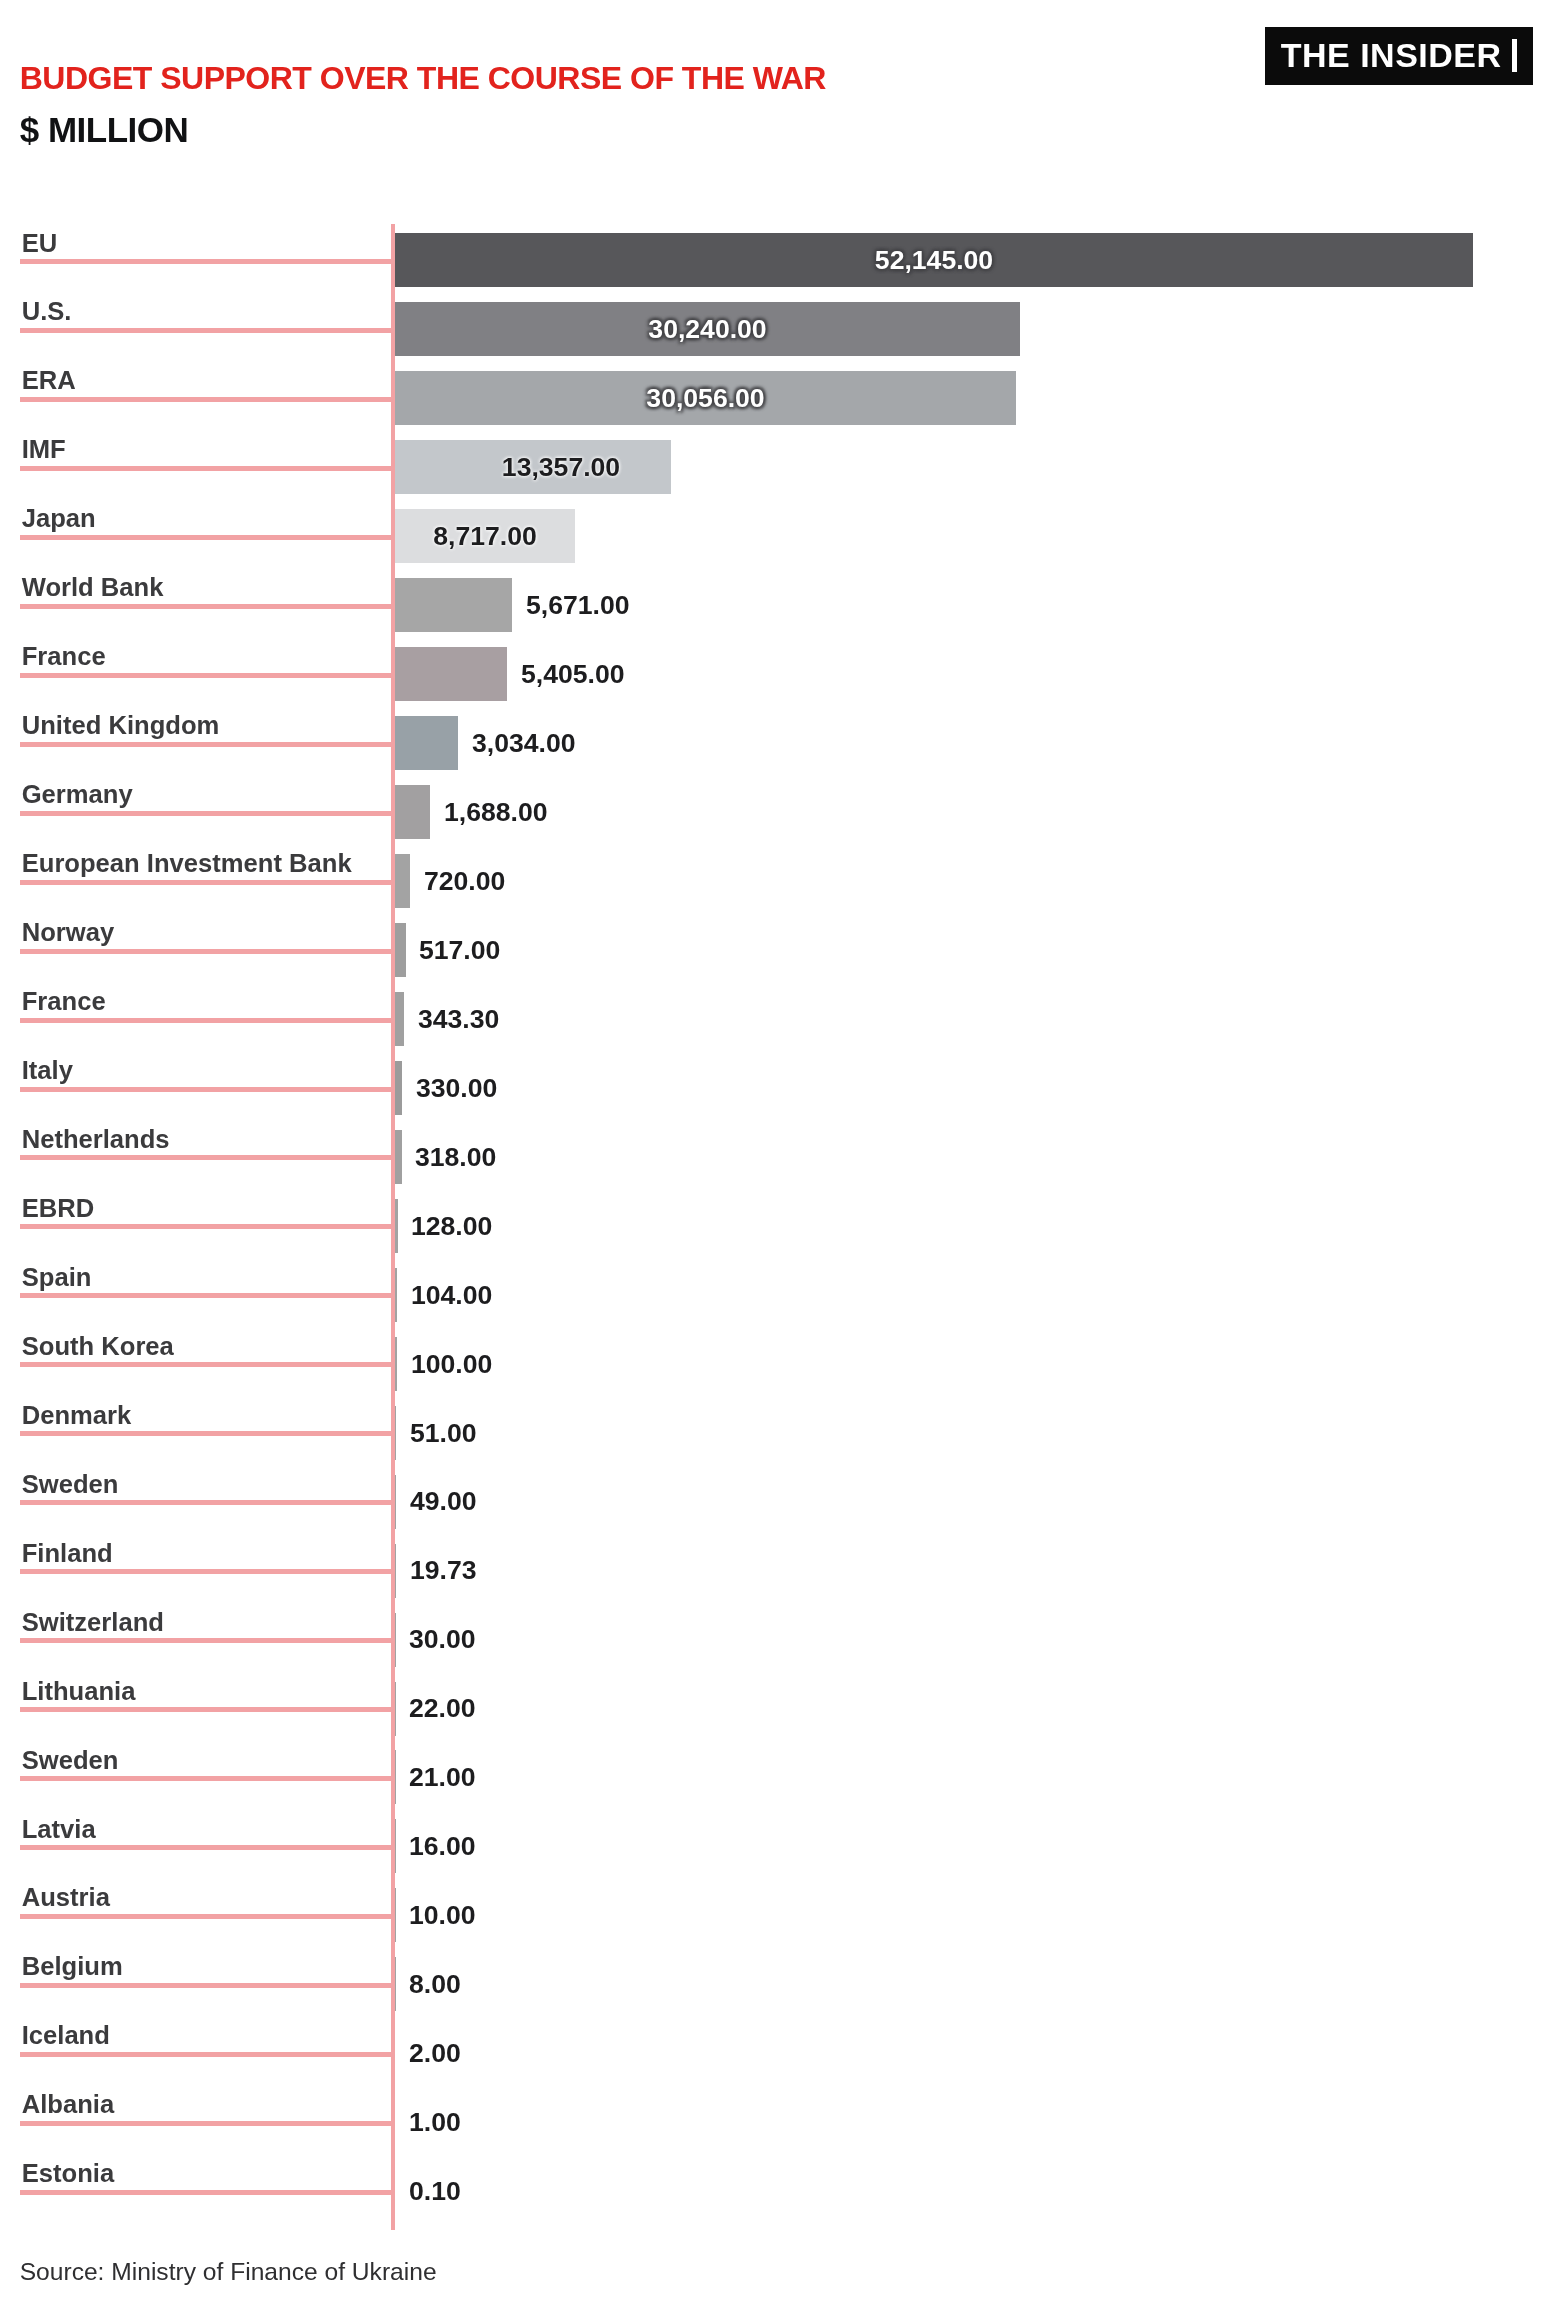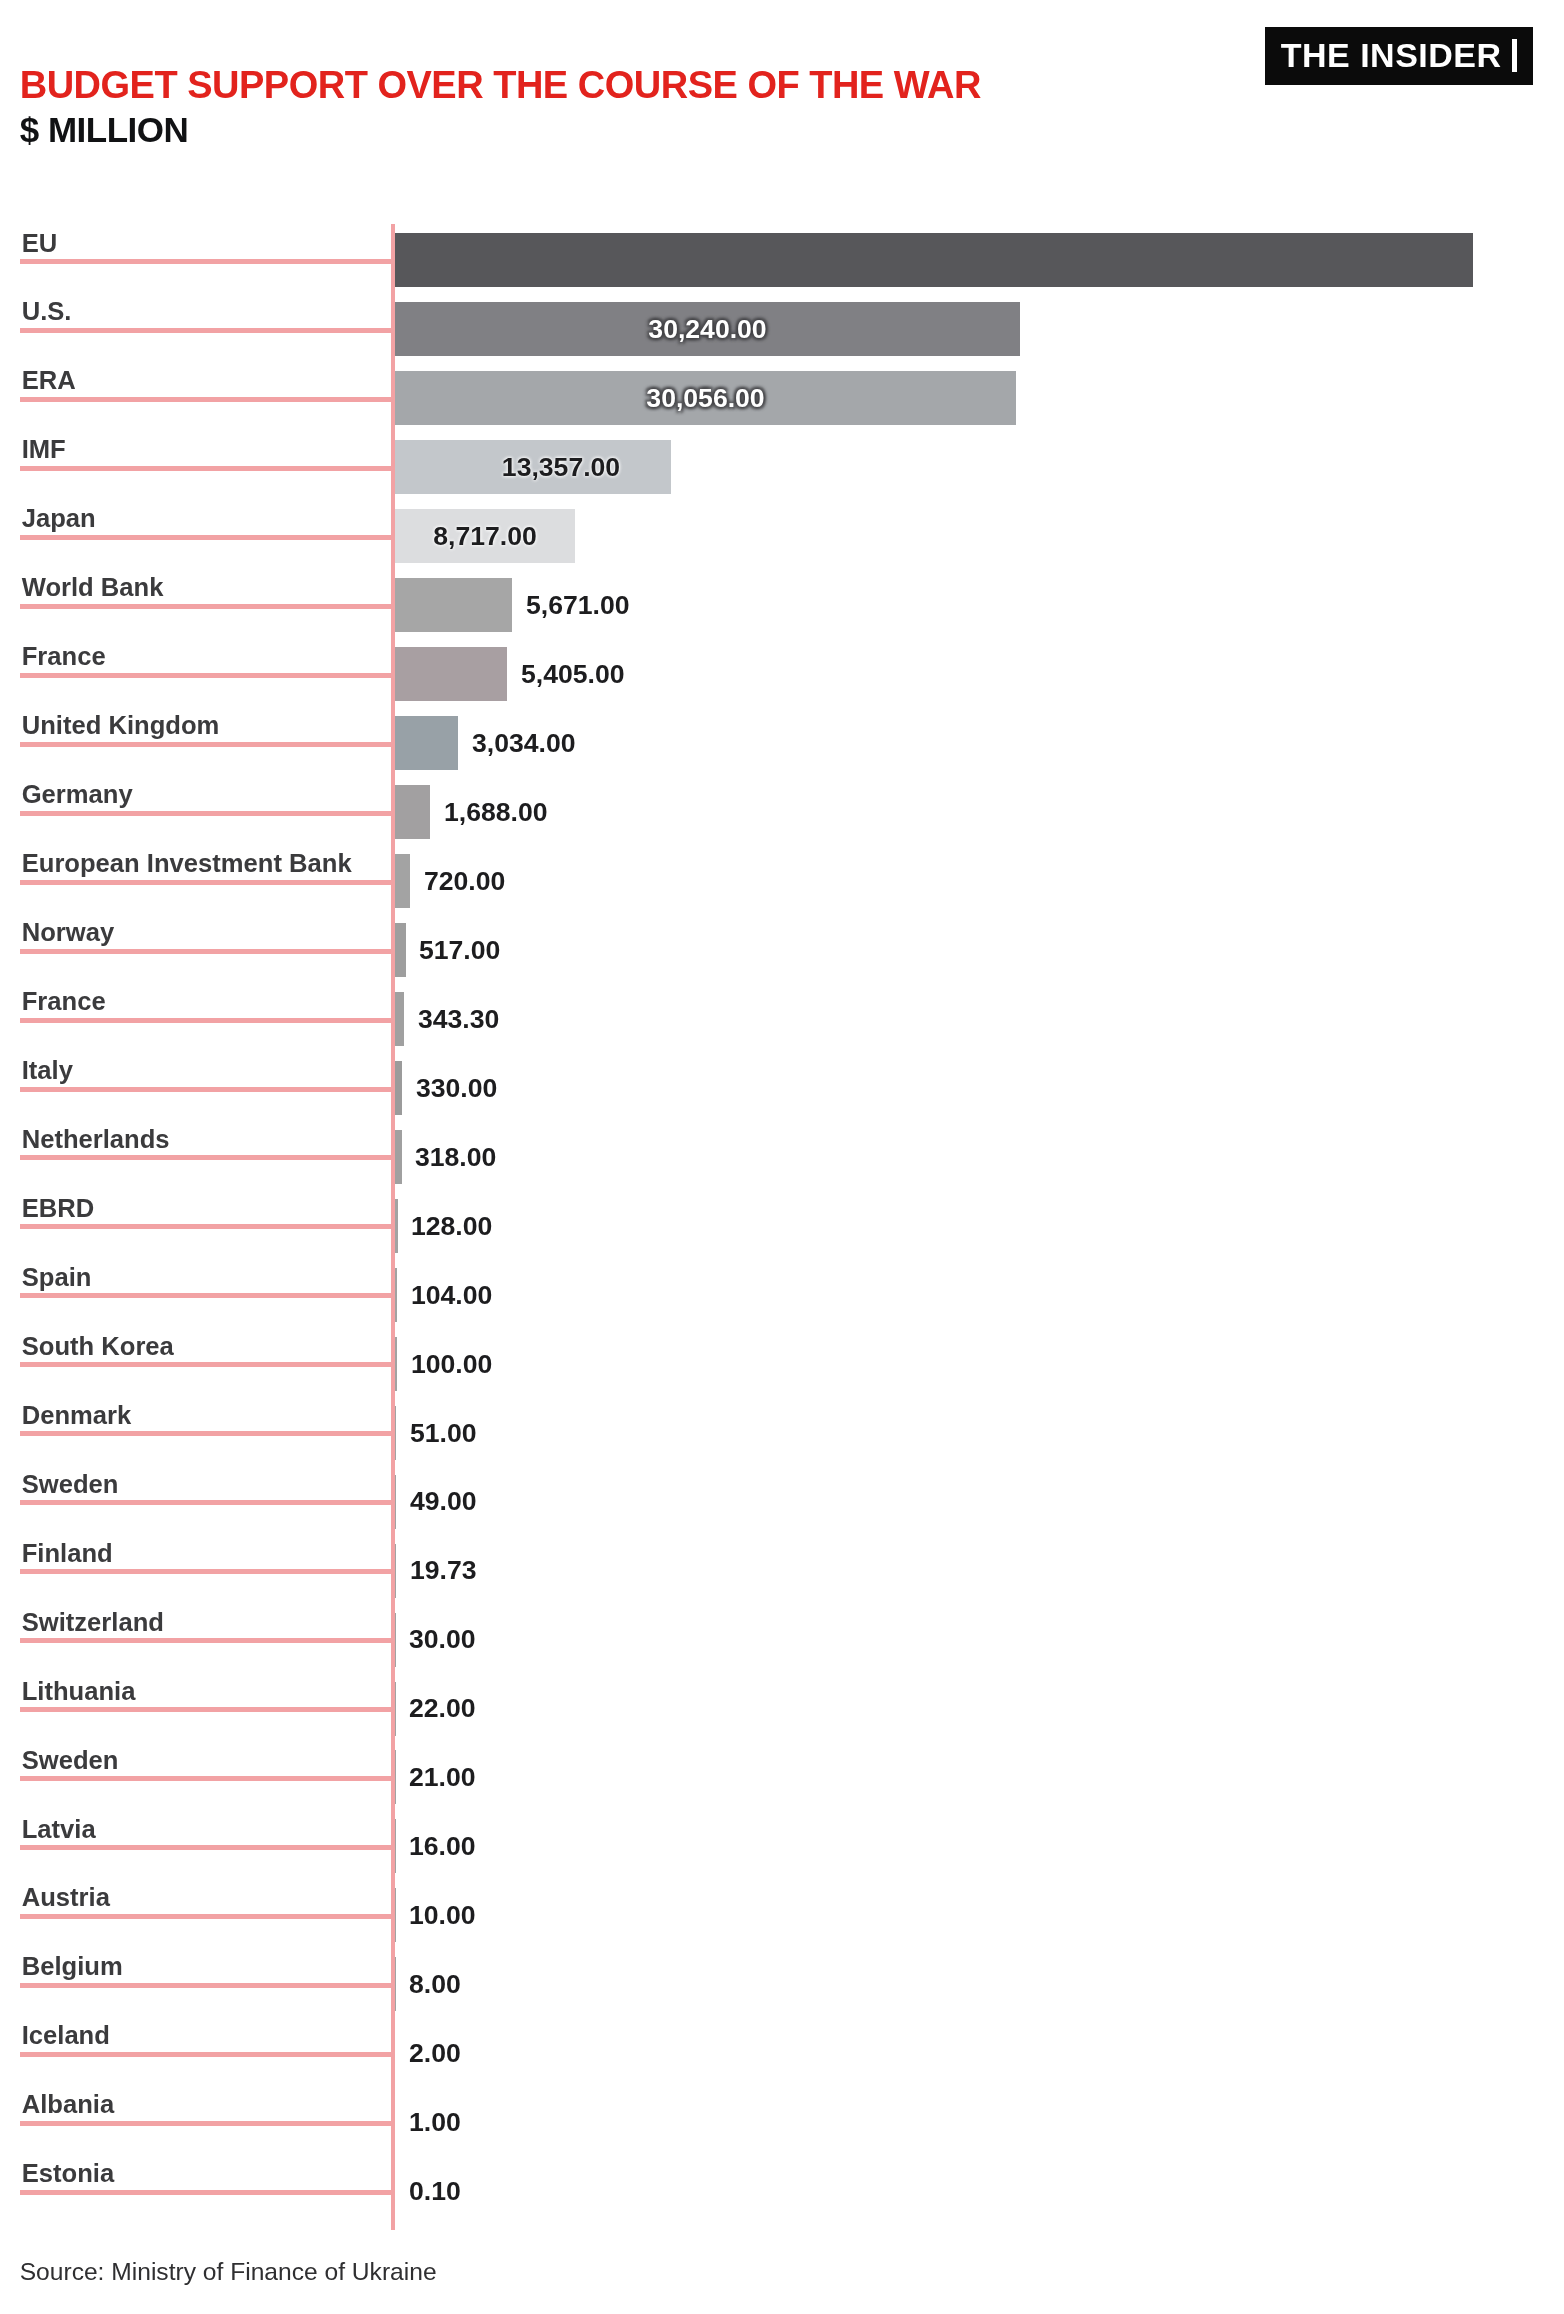--- a/index.html
+++ b/index.html
@@ -7,21 +7,21 @@
     position:relative;
     width:1564px;
     height:2315px;
     background:#ffffff;
     font-family:"Liberation Sans", sans-serif;
     overflow:hidden;
   }
   .title{
     position:absolute;
     left:19.7px; top:39px;
-    font-size:38px;
+    font-size:32px;
     font-weight:bold;
     letter-spacing:-0.5px;
     color:#E2231D;
     white-space:nowrap;
   }
   .subtitle{
     position:absolute;
     left:19.7px; top:110px;
     font-size:35px;
     font-weight:bold;
@@ -121,20 +121,21 @@
     <span class="logo-cursor"></span>
   </div>
 
   <div class="subtitle">$ MILLION</div>
 
   <div class="chart" id="chart">
     <div class="axis"></div>
   <div class="row-label" style="top: 229px;">EU</div>
       <div class="row-line" style="top: 259px; background: rgb(242, 162, 164);"></div>
       <div class="bar" style="top: 233px; width: 1078px; background: rgb(87, 87, 90);"></div>
+      <div class="val white inside" style="top: 244px; left: 395px; width: 1078px;">52,145.00</div>
       <div class="row-label" style="top: 297px;">U.S.</div>
       <div class="row-line" style="top: 328px; background: rgb(242, 162, 164);"></div>
       <div class="bar" style="top: 302px; width: 625px; background: rgb(128, 128, 132);"></div>
       <div class="val white inside" style="top: 313px; left: 395px; width: 625px;">30,240.00</div>
       <div class="row-label" style="top: 366px;">ERA</div>
       <div class="row-line" style="top: 397px; background: rgb(242, 162, 164);"></div>
       <div class="bar" style="top: 371px; width: 621px; background: rgb(164, 167, 170);"></div>
       <div class="val white inside" style="top: 382px; left: 395px; width: 621px;">30,056.00</div>
       <div class="row-label" style="top: 435px;">IMF</div>
       <div class="row-line" style="top: 466px; background: rgb(242, 162, 164);"></div>

